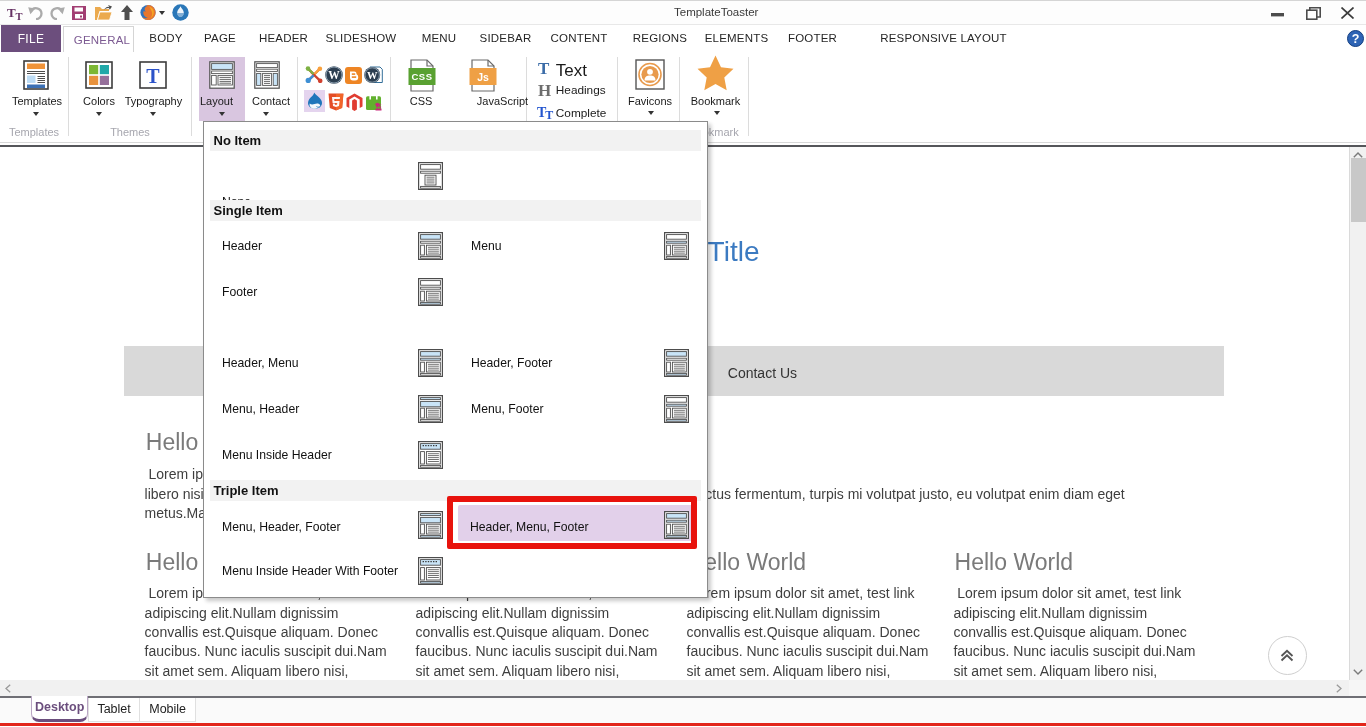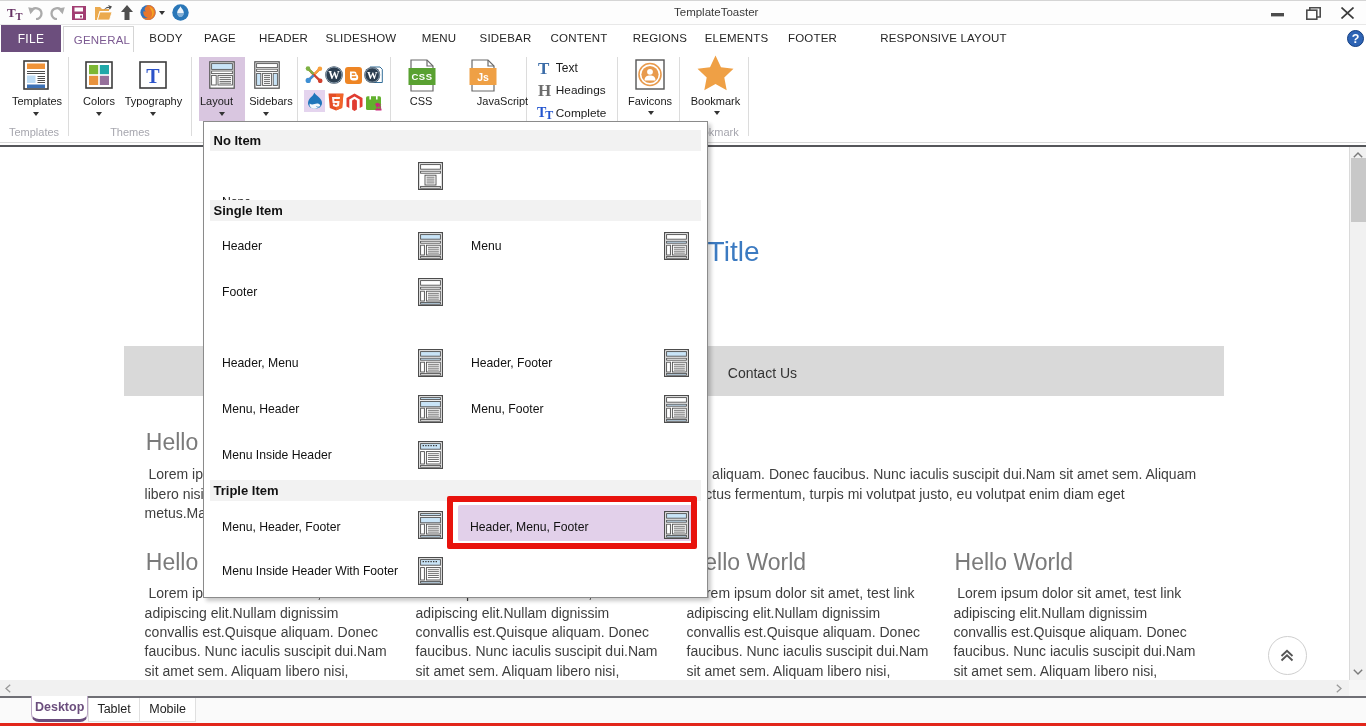--- a/index.html
+++ b/index.html
@@ -156,21 +156,21 @@
   <div class="abs dcaret" style="left:218.5px;top:111.5px;"></div>
   <svg class="abs" style="left:254px;top:61.3px;" width="26" height="28" viewBox="0 0 26 28">
     <rect x="0.8" y="0.8" width="24.4" height="26.4" fill="#fff" stroke="#565656" stroke-width="1.25"></rect>
     <rect x="2.6" y="2.6" width="20.8" height="4" fill="#fff" stroke="#565656" stroke-width="0.9"></rect>
     <rect x="2.6" y="8.2" width="20.8" height="2.2" fill="#fff" stroke="#565656" stroke-width="0.9"></rect>
     <rect x="2.6" y="12.4" width="4.2" height="12" fill="#c9e4f7" stroke="#565656" stroke-width="0.9"></rect>
     <rect x="19.2" y="12.4" width="4.2" height="12" fill="#c9e4f7" stroke="#565656" stroke-width="0.9"></rect>
     <rect x="8.6" y="12.4" width="8.8" height="12" fill="#fff" stroke="#565656" stroke-width="0.9"></rect>
     <path d="M10 14.4 H16 M10 16.4 H16 M10 18.4 H16 M10 20.4 H16 M10 22.4 H16" stroke="#565656" stroke-width="0.9"></path>
   </svg>
-  <div class="abs btnlabel" style="left:245px;width:52px;">Sidebars</div>
+  <div class="abs btnlabel" style="left:245px;width:52px;">Contact</div>
   <div class="abs dcaret" style="left:262.5px;top:111.5px;"></div>
 
   <svg class="abs" style="left:304.6px;top:66.3px;" width="18" height="17" viewBox="0 0 18 17">
     <path d="M3.2 2.8 L8.6 8 M14.6 3 L9.6 8 M3.6 14.2 L8.6 9.4 M15 14.6 L6 6" stroke="#d0402e" stroke-width="2.4" fill="none"></path>
     <path d="M3.2 2.8 L8.6 8" stroke="#7eb143" stroke-width="2.4"></path>
     <path d="M14.6 3 L9.6 8" stroke="#f9a13c" stroke-width="2.4"></path>
     <path d="M3.6 14.2 L8.6 9.4" stroke="#3e8fd4" stroke-width="2.4"></path>
     <circle cx="3" cy="2.6" r="2.3" fill="#7eb143"></circle>
     <circle cx="14.9" cy="2.8" r="2.3" fill="#f9a13c"></circle>
     <circle cx="3.2" cy="14.4" r="2.6" fill="#3e8fd4"></circle>
@@ -224,21 +224,21 @@
   <div class="abs btnlabel" style="left:400px;width:42px;">CSS</div>
   <svg class="abs" style="left:469px;top:58.5px;" width="28" height="33" viewBox="0 0 28 33">
     <path d="M3 1 H19 L25 7 V32 H3 Z" fill="#fff" stroke="#6a6a6a" stroke-width="1.2"></path>
     <path d="M19 1 V7 H25" fill="none" stroke="#6a6a6a" stroke-width="1.2"></path>
     <rect x="0.5" y="9" width="27" height="17" fill="#efa045"></rect>
     <text x="14" y="21.5" font-size="10.5" font-weight="bold" fill="#fff" text-anchor="middle">Js</text>
   </svg>
   <div class="abs btnlabel" style="left:472px;width:61px;">JavaScript</div>
 
   <div class="abs" style="left:538px;top:58.5px;width:14px;height:16px;font-family:'Liberation Serif',serif;font-size:17px;font-weight:bold;color:#3c6da8;">T</div>
-  <div class="abs" style="left:555.8px;top:60.8px;font-size:12px;color:#1a1a1a;">Text</div>
+  <div class="abs" style="left:555.8px;top:60.8px;font-size:17px;color:#1a1a1a;">Text</div>
   <div class="abs" style="left:538px;top:81px;width:14px;height:16px;font-family:'Liberation Serif',serif;font-size:17px;font-weight:bold;color:#6d6d6d;">H</div>
   <div class="abs" style="left:555.8px;top:83.3px;font-size:11.8px;color:#1a1a1a;">Headings</div>
   <div class="abs" style="left:537px;top:102.5px;width:18px;height:18px;">
      <span style="font-family:'Liberation Serif',serif;font-size:14px;font-weight:bold;color:#2456cf;">T</span><span style="font-family:'Liberation Serif',serif;font-size:12px;font-weight:bold;color:#2456cf;position:relative;top:2.5px;left:-1px;">T</span>
   </div>
   <div class="abs" style="left:555.8px;top:105.5px;font-size:11.8px;color:#1a1a1a;">Complete</div>
 
   <svg class="abs" style="left:634.8px;top:59px;" width="30" height="31" viewBox="0 0 30 31">
     <rect x="1" y="1" width="28" height="29" fill="#fff" stroke="#555" stroke-width="1.4"></rect>
     <circle cx="15" cy="15.5" r="11" fill="none" stroke="#e89a4c" stroke-width="1.6"></circle>
@@ -256,21 +256,20 @@
   <div class="abs dcaret" style="left:713.5px;top:110.6px;"></div>
   <div class="abs glabel" style="left:683px;width:62px;">Bookmark</div>
   <div class="abs rbline1"></div>
   <div class="abs rbline2"></div>
   <div class="abs" id="canvas">
     <div class="abs" style="left:707.6px;top:91.4px;font-size:28px;line-height:28px;color:#3b7ac1;">Title</div>
     <div class="abs" style="left:124px;top:199.7px;width:1100px;height:49.9px;background:#d9d9d9;"></div>
     <div class="abs" style="left:727.8px;top:219.5px;font-size:14px;line-height:14px;color:#333;">Contact Us</div>
     <div class="abs phead" style="left:145.8px;top:284.9px;">Hello World</div>
     <div class="abs ptext" style="left:144.6px;top:318.8px;">&nbsp;Lorem ipsum dolor sit amet, test link adipiscing elit.Nullam dignissim</div>
-    <div class="abs ptext" style="left:712.1px;top:318.8px;">aliquam. Donec faucibus. Nunc iaculis suscipit dui.Nam sit amet sem. Aliquam</div>
     <div class="abs ptext" style="left:144.6px;top:338.15px;">libero nisi, imperdiet at, tincidunt nec,</div>
     <div class="abs ptext" style="left:705.3px;top:338.15px;">ctus fermentum, turpis mi volutpat justo, eu volutpat enim diam eget</div>
     <div class="abs ptext" style="left:144.6px;top:357.5px;">metus.Maecenas ornare tortor. Donec</div>
     <div class="abs phead" style="left:145.8px;top:404px;">Hello World</div>
     <div class="abs phead" style="left:416.7px;top:404px;">Hello World</div>
     <div class="abs phead" style="left:687.7px;top:404px;">Hello World</div>
     <div class="abs phead" style="left:954.6px;top:404px;">Hello World</div>
     <div class="abs ptext" style="left:144.6px;top:437.8px;">&nbsp;Lorem ipsum dolor sit amet, test link<br>adipiscing elit.Nullam dignissim<br>convallis est.Quisque aliquam. Donec<br>faucibus. Nunc iaculis suscipit dui.Nam<br>sit amet sem. Aliquam libero nisi,</div>
     <div class="abs ptext" style="left:415.5px;top:437.8px;">&nbsp;Lorem ipsum dolor sit amet, test link<br>adipiscing elit.Nullam dignissim<br>convallis est.Quisque aliquam. Donec<br>faucibus. Nunc iaculis suscipit dui.Nam<br>sit amet sem. Aliquam libero nisi,</div>
     <div class="abs ptext" style="left:686.5px;top:437.8px;">&nbsp;Lorem ipsum dolor sit amet, test link<br>adipiscing elit.Nullam dignissim<br>convallis est.Quisque aliquam. Donec<br>faucibus. Nunc iaculis suscipit dui.Nam<br>sit amet sem. Aliquam libero nisi,</div>

